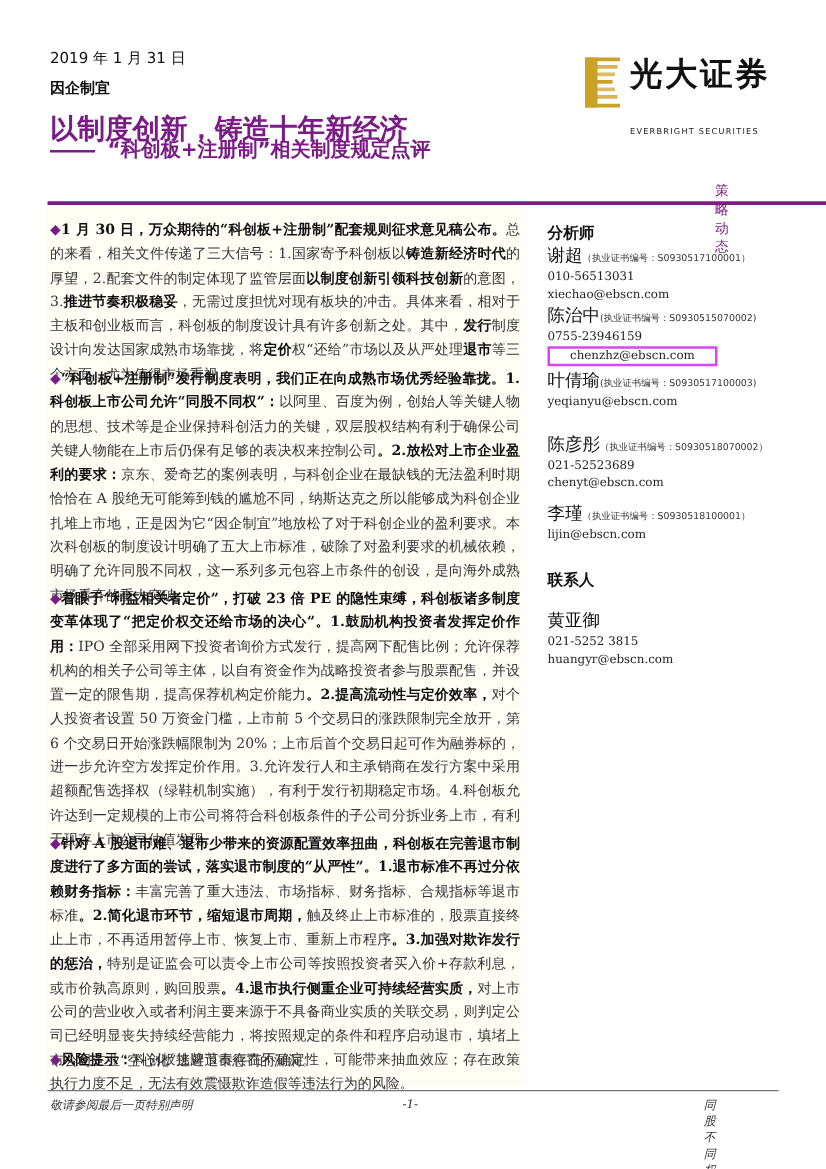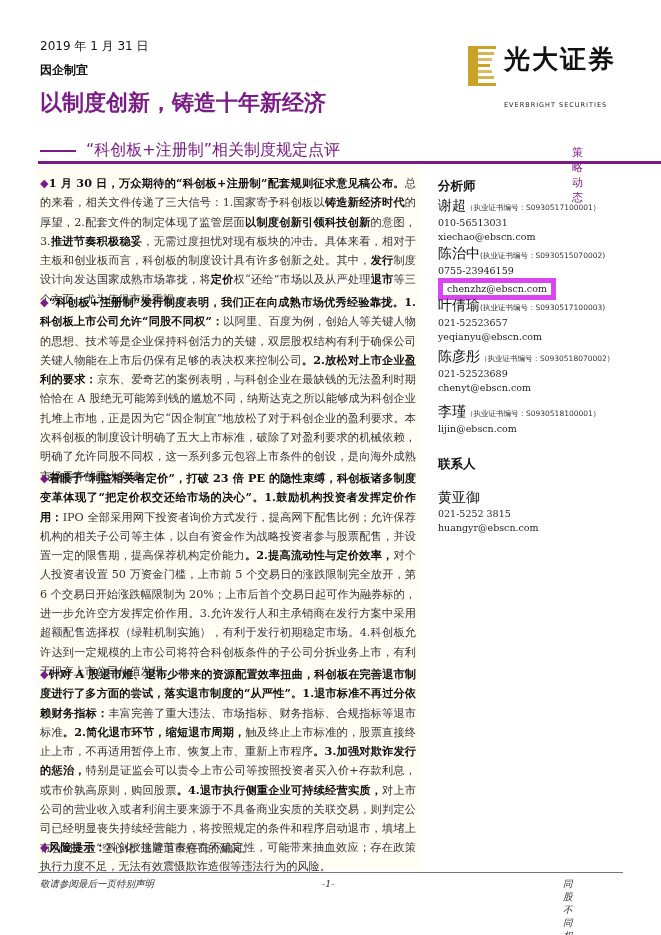--- a/index.html
+++ b/index.html
@@ -12,42 +12,42 @@
   .category { position: absolute; left: 40px; top: 62px; font-family: "DejaVu Sans", "Liberation Sans", sans-serif; font-size: 12px; font-weight: bold; color: #111; }
 
   .logo { position: absolute; left: 468px; top: 44px; width: 160px; height: 48px; }
   .logo-mark { position: absolute; left: 0; top: 2px; width: 28px; height: 40px; }
   .logo-mark .bar { position: absolute; left: 0; height: 3px; background: #c9a227; }
   .logo-mark .col { position: absolute; left: 0; top: 0; width: 10px; height: 40px; background: #c9a227; }
   .logo-cn { position: absolute; left: 36px; top: -2px; font-family: "DejaVu Serif", serif; font-size: 26px; font-weight: bold; color: #111; letter-spacing: 2px; }
   .logo-en { position: absolute; left: 36px; top: 26px; font-family: "DejaVu Sans", sans-serif; font-size: 6.5px; letter-spacing: 1px; color: #222; margin-top: 31px; }
 
   .title { position: absolute; left: 40px; top: 88px; font-family: Liberation Sans, sans-serif; font-size: 22px; font-weight: bold; color: #7b1c86; letter-spacing: 0px; }
-  .subtitle { position: absolute; left: 40px; top: 140px; font-family: "DejaVu Sans", "Liberation Sans", sans-serif; font-size: 16px; font-weight: normal; color: #7b1c86; }
+  .subtitle { position: absolute; left: 40px; top: 110px; font-family: "DejaVu Sans", "Liberation Sans", sans-serif; font-size: 16px; font-weight: bold; color: #7b1c86; }
   .subtitle .dash { display: inline-block; width: 36px; height: 2px; background: #7b1c86; vertical-align: middle; margin-right: 10px; }
 
   .doc-type { position: absolute; left: 572px; top: 145px; font-family: "DejaVu Sans", "Liberation Sans", sans-serif; font-size: 11px; color: #7b1c86; }
 
   .header-rule { position: absolute; left: 38px; top: 161px; width: 623px; height: 3px; background: #7b1c86; }
 
   .left-col { position: absolute; left: 36px; top: 164px; width: 384px; height: 705px; background: #fffdf4; }
   .para { position: absolute; left: 40px; width: 376px; font-size: 11.2px; line-height: 19.3px; color: #333; text-align: justify; }
   .para b { color: #111; }
   .para .diamond { color: #7b1c86; font-family: "DejaVu Sans", sans-serif; }
   .p1 { top: 174px; }
   .p2 { top: 293px; }
   .p3 { top: 469px; }
   .p4 { top: 665px; }
   .p5 { top: 838px; }
   .sec-title { position: absolute; font-family: "DejaVu Sans", "Liberation Sans", sans-serif; font-size: 12.5px; font-weight: bold; color: #111; }
   .analyst { position: absolute; left: 438px; width: 220px; font-size: 9.5px; line-height: 14.5px; color: #222; }
   .analyst .name { font-family: "DejaVu Sans", "Liberation Sans", sans-serif; font-size: 14px; font-weight: normal; color: #111; }
   .analyst .cert { font-family: "DejaVu Sans", "Liberation Sans", sans-serif; font-size: 7.5px; color: #333; }
   .analyst .line { display: block; white-space: nowrap; }
-  .analyst .boxed { border: 5px solid #d946ef; padding: 0 4px; display: inline-block; line-height: 12px; }
+  .analyst .boxed { border: 2px solid #d946ef; padding: 0 16px; display: inline-block; line-height: 12px; }
 
   .footer-rule { position: absolute; left: 38px; top: 872px; width: 585px; height: 1px; background: #777; }
   .footer { position: absolute; top: 878px; font-size: 9.5px; color: #333; font-family: "DejaVu Serif", serif; font-style: italic; }
   .footer-left { left: 40px; }
   .footer-center { left: 322px; }
   .footer-right { left: 563px; }
 </style>
 </head>
 <body>
 
@@ -96,21 +96,20 @@
   </div>
 
   <div class="analyst" style="top:246px;">
     <span class="line"><span class="name">陈治中</span><span class="cert">(执业证书编号：S0930515070002)</span></span>
     <span class="line">0755-23946159</span>
     <span class="line"><span class="boxed">chenzhz@ebscn.com</span></span>
   </div>
 
   <div class="analyst" style="top:298px;">
     <span class="line"><span class="name">叶倩瑜</span><span class="cert">(执业证书编号：S0930517100003)</span></span>
-    <span class="line">021-52523657</span>
     <span class="line">yeqianyu@ebscn.com</span>
   </div>
 
   <div class="analyst" style="top:349px;">
     <span class="line"><span class="name">陈彦彤</span><span class="cert">（执业证书编号：S0930518070002）</span></span>
     <span class="line">021-52523689</span>
     <span class="line">chenyt@ebscn.com</span>
   </div>
 
   <div class="analyst" style="top:404px;">

